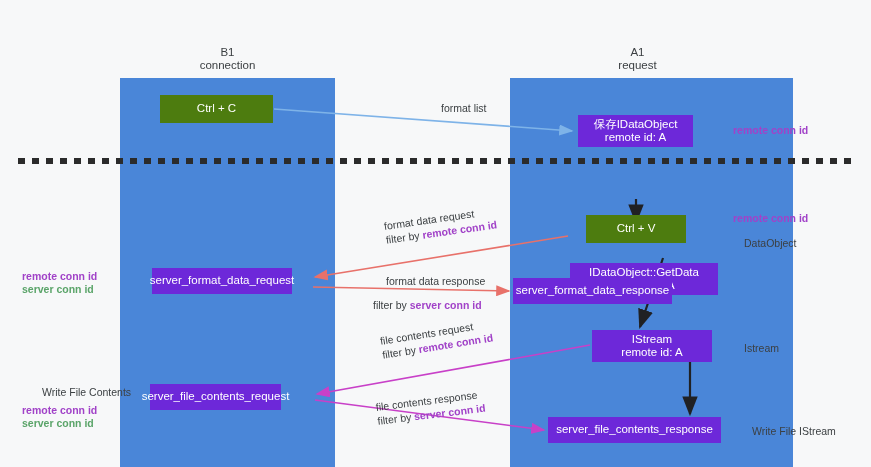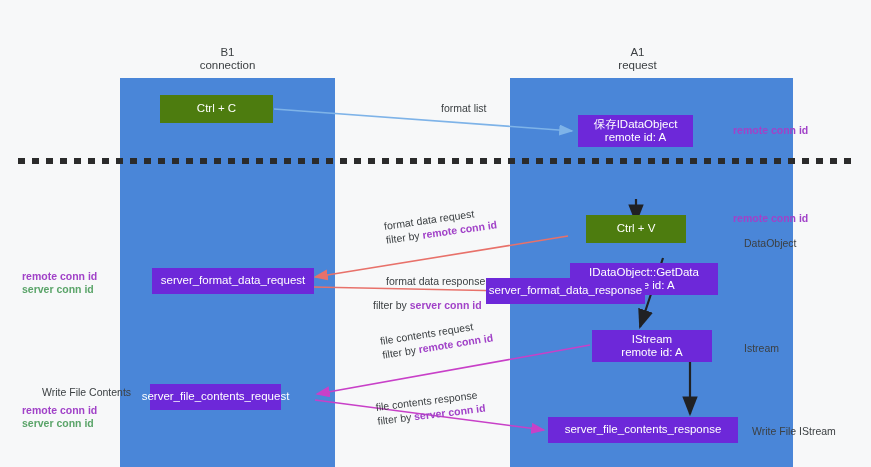--- a/index.html
+++ b/index.html
@@ -40,25 +40,25 @@
     box-sizing:border-box;
   }
   .box.green{background:#4d7c0f;}
   .box.orange{background:#fbb council;}
   .box.orange{background:#6d28d9;}
 
   #box-ctrlc{left:160px;top:95px;width:113px;height:28px;}
   #box-save{left:578px;top:115px;width:115px;height:32px;}
   #box-ctrlv{left:586px;top:171px;width:100px;height:28px;margin-top:44px;}
   #box-getdata{left:570px;top:226px;width:148px;height:32px;margin-top:37px;}
-  #box-sfdreq{left:152px;top:268px;width:162px;height:26px;}
-  #box-sfdresp{left:486px;top:278px;width:159px;height:26px;}
+  #box-sfdreq{left:152px;top:268px;width:140px;height:26px;}
+  #box-sfdresp{left:513px;top:278px;width:159px;height:26px;}
   #box-istream{left:592px;top:330px;width:120px;height:32px;}
   #box-sfcreq{left:150px;top:384px;width:131px;height:26px;}
-  #box-sfcresp{left:548px;top:417px;width:190px;height:26px;}
+  #box-sfcresp{left:548px;top:417px;width:173px;height:26px;}
 
   .edge-label{
     position:absolute;font-size:10.5px;line-height:14px;
     color:#3c4043;white-space:nowrap;
   }
   .edge-label .hl-purple{color:#a142c8;font-weight:bold;}
 
   .side-label{
     position:absolute;font-size:10.5px;line-height:14px;
     color:#3c4043;white-space:nowrap;padding-left:16px;

